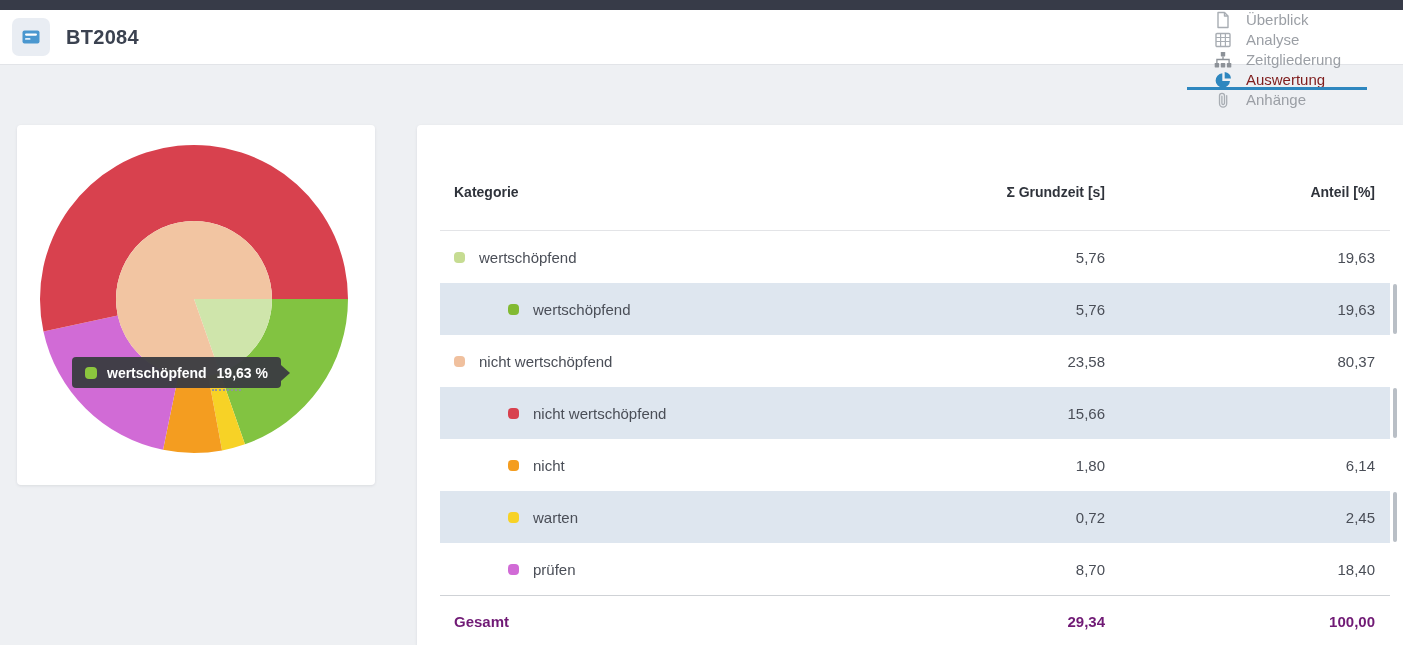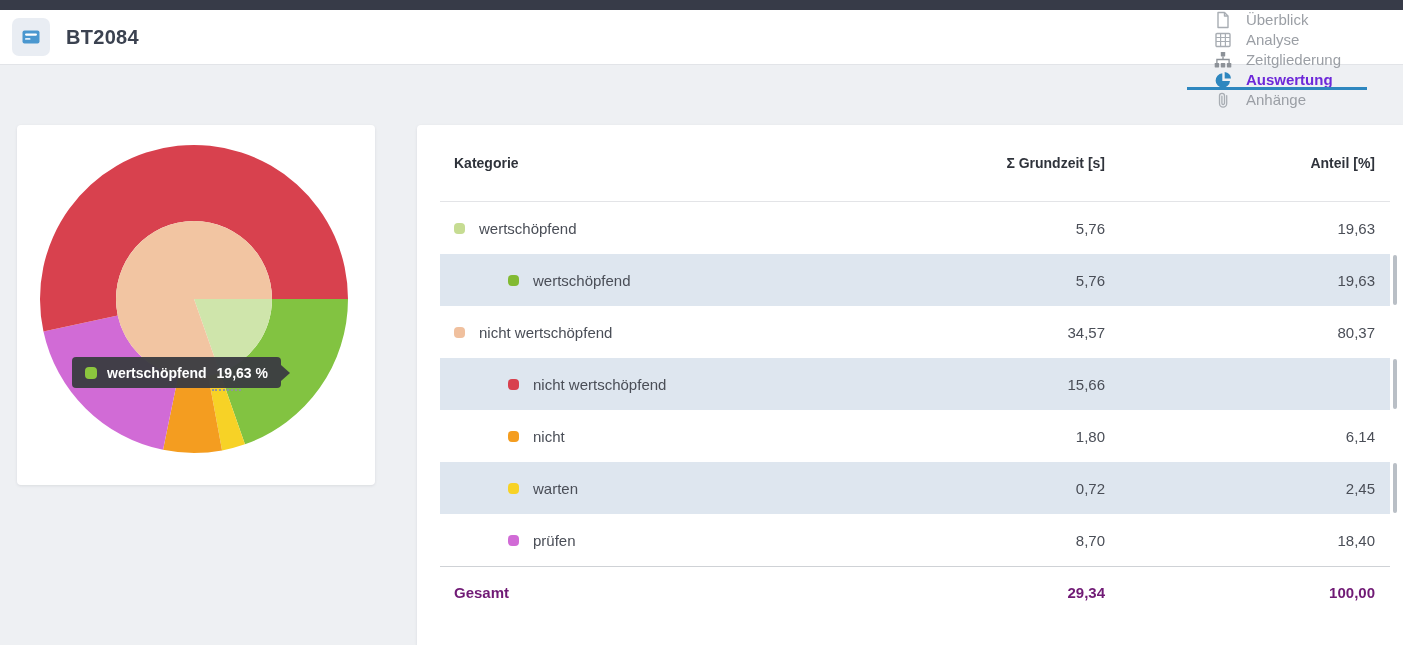--- a/index.html
+++ b/index.html
@@ -12,42 +12,42 @@
             border-bottom:1px solid #e2e4e8; display:flex; align-items:center; padding:0 0 0 12px; }
   .app-icon { width:38px; height:38px; border-radius:7px; background:#e9edf3; display:flex;
               align-items:center; justify-content:center; flex:0 0 auto; }
   .page-title { font-size:20px; font-weight:bold; color:#3b4250; margin-left:16px; letter-spacing:.3px; }
   .spacer { flex:1; }
 
   .tabs { display:flex; height:55px; margin-right:36px;flex-direction:column; }
   .tab { position:relative; display:flex; align-items:center; gap:13px; padding:0 26px; cursor:pointer;
          font-size:15px; color:#9b9fa5; }
   .tab .t-icon { display:flex; align-items:center; }
-  .tab.active { color:#6d28d9; font-weight:bold; }
+  .tab.active { color:#7f1d1d; font-weight:normal; }
   .tab.active::after { content:""; position:absolute; left:0; right:0; bottom:0; height:3px; background:#2e87bf; }
 
   .card { background:#fff; border-radius:4px; box-shadow:0 1px 3px rgba(40,50,60,.10); position:absolute; }
   .chart-card { left:17px; top:125px; width:358px; height:360px; }
   .table-card { left:417px; top:125px; right:0; bottom:0; border-radius:4px 0 0 0; }
 
   .chart-wrap { position:absolute; inset:0; }
   .chart-wrap svg { position:absolute; left:0; top:0; }
 
   .tooltip { position:absolute; left:55px; top:232px; height:31px; background:rgba(59,60,66,.96);
              border-radius:4px; display:flex; align-items:center; gap:10px; padding:0 13px;
              color:#fff; font-size:14px; font-weight:bold; white-space:nowrap; z-index:3; }
   .tooltip-dot { width:12px; height:12px; border-radius:4px; flex:0 0 auto; }
   .tooltip-arrow { position:absolute; right:-9px; top:50%; transform:translateY(-50%); width:0; height:0;
                    border-top:8px solid transparent; border-bottom:8px solid transparent;
                    border-left:9px solid rgba(59,60,66,.96); }
   .tooltip-trace { position:absolute; left:195px; top:264px; width:29px; border-bottom:2px dotted #8f949c; z-index:2; }
 
   .table-inner { padding:0 13px 0 23px; }
   .thead { display:grid; grid-template-columns:1fr 240px 270px; padding:0 15px 0 14px; height:77px;
-           align-items:center; border-bottom:1px solid #e3e4e7; font-size:14px; font-weight:bold; color:#2f333b; }
+           align-items:center; border-bottom:1px solid #e3e4e7; font-size:14px; font-weight:bold; color:#2f333b;margin-top:29px; }
   .thead .num { text-align:right; }
 
   .row { position:relative; display:grid; grid-template-columns:1fr 240px 270px; padding-right:15px;
          height:52px; align-items:center; font-size:15px; }
   .row .cat { display:flex; align-items:center; gap:14px; padding-left:14px; }
   .row.child .cat { padding-left:68px; }
   .row.hl { background:#dee6ef; }
   .row .num { text-align:right; }
   .dot { width:11px; height:11px; border-radius:4px; flex:0 0 auto; }
   .row-scroll { position:absolute; right:-7px; top:1px; bottom:1px; width:4px; background:#b9bfc6; border-radius:2px; }
@@ -167,21 +167,21 @@
           </div>
           <div class="num">5,76</div>
           <div class="num">19,63</div>
           <span class="row-scroll"></span>
         </div>
         <div class="row">
           <div class="cat">
             <span class="dot" style="background: rgb(240, 192, 158);"></span>
             <span>nicht wertschöpfend</span>
           </div>
-          <div class="num">34,57</div>
+          <div class="num">23,58</div>
           <div class="num">80,37</div>
         </div>
         <div class="row child hl">
           <div class="cat">
             <span class="dot" style="background: rgb(216, 65, 78);"></span>
             <span>nicht wertschöpfend</span>
           </div>
           <div class="num">15,66</div>
           <span class="row-scroll"></span>
         </div>

